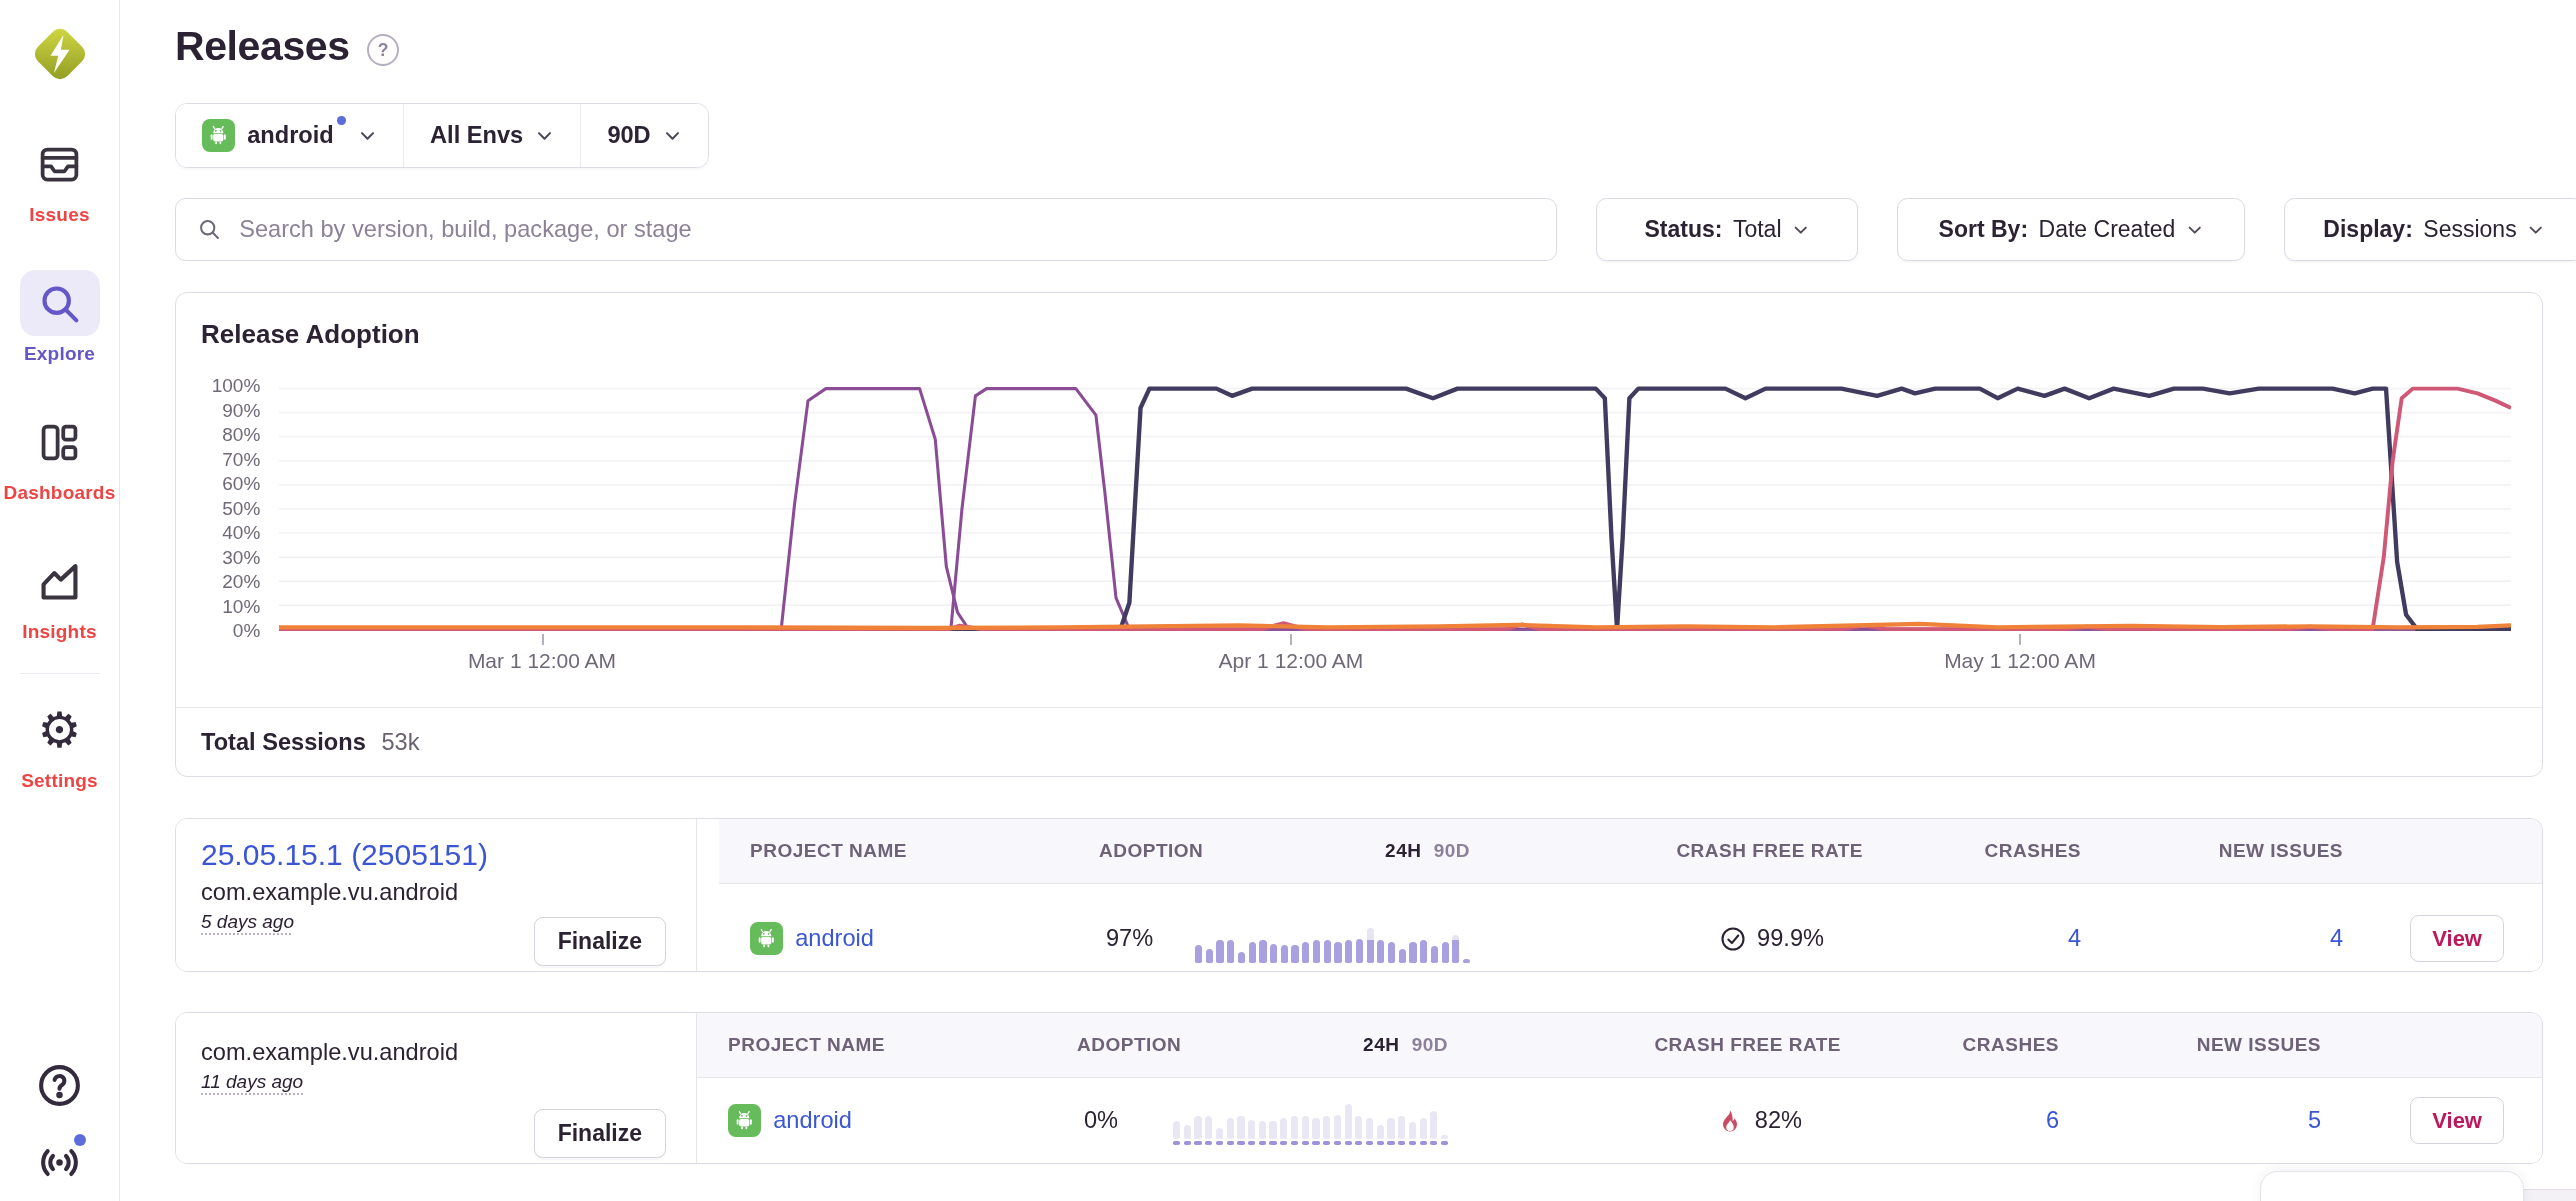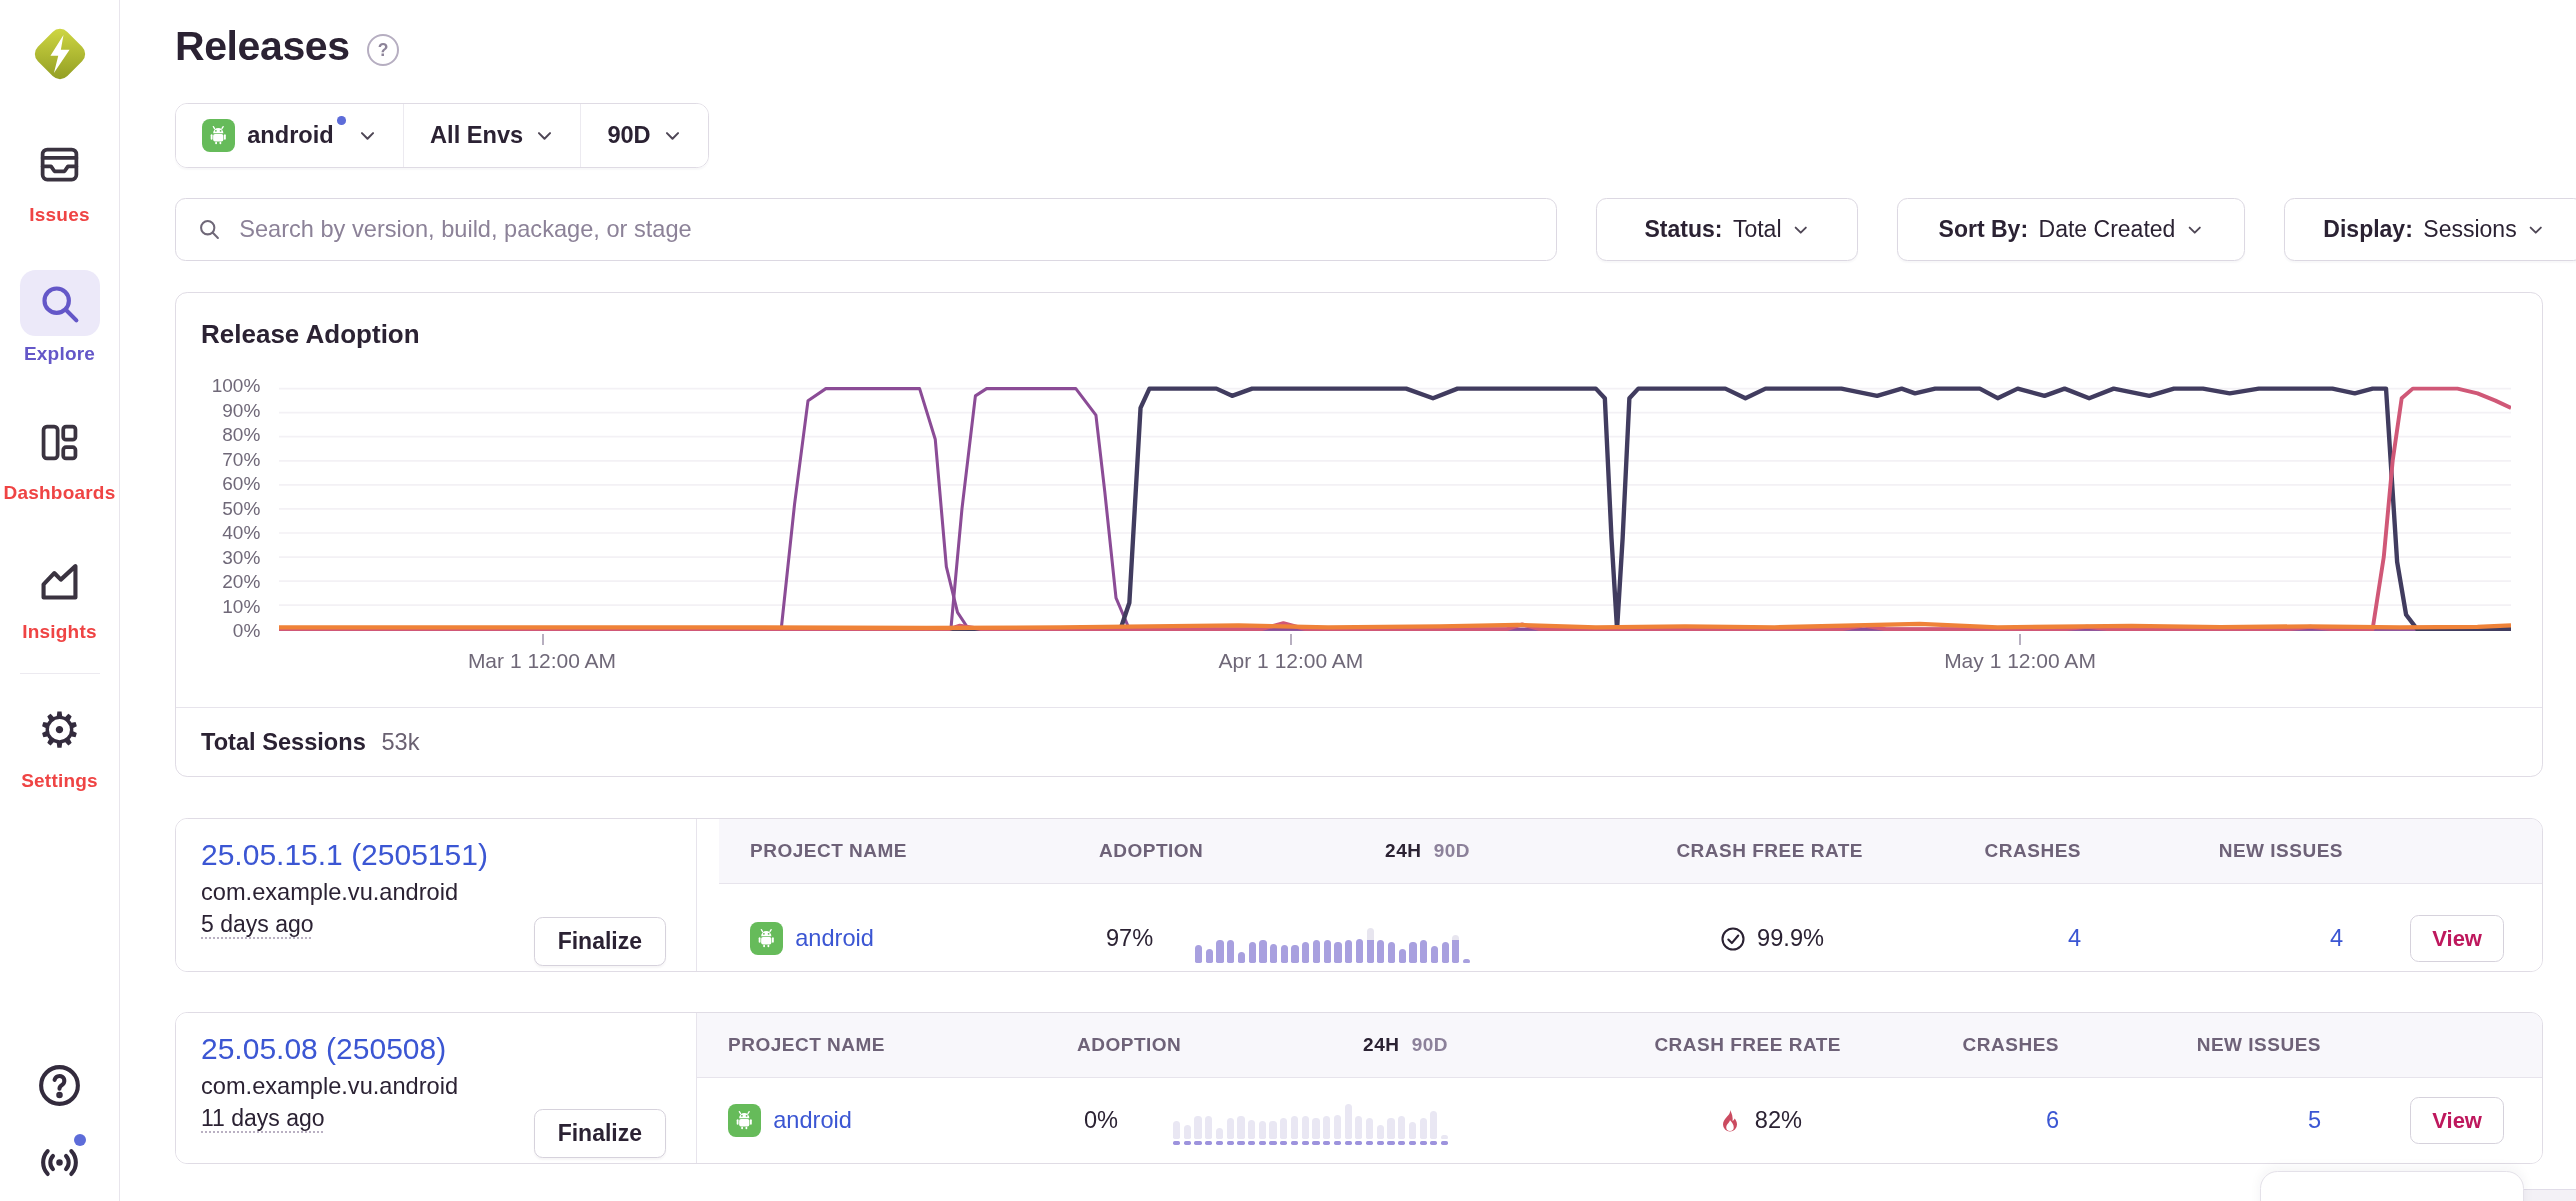--- a/index.html
+++ b/index.html
@@ -48,21 +48,21 @@
   .total-row{position:absolute;left:0;right:0;bottom:0;height:68px;border-top:1.7px solid #e7e4ec;display:flex;align-items:center;gap:15.7px;padding-left:25px;}
   .total-row .tl{font-size:23.6px;font-weight:700;}
   .total-row .tv{font-size:23.6px;color:#6a6171;}
   
   .card{width:2366px;border:1.7px solid #e0dce5;border-radius:12.2px;margin-top:40px;display:grid;grid-template-columns:521px 1fr;grid-template-rows:65px 1fr;overflow:hidden;background:#fff;}
   .card1{height:152px;margin-top:41px;gap:22px;}
   .card2{height:150px;}
   .rel-info{grid-row:1/3;border-right:1.7px solid #e7e4ec;position:relative;padding:19px 0 0 25px;background:#fff;}
   .rel-version{font-size:30px;color:#3b56d3;cursor:pointer;}
   .rel-pkg{font-size:23.6px;margin-top:7px;color:#2b2233;}
-  .rel-age{font-size:23px;margin-top:5.2px;display:inline-block;text-decoration:underline dotted 1.7px;text-decoration-color:#b9b0c2;text-underline-offset:5.2px;}
+  .rel-age{font-size:19px;margin-top:5.2px;display:inline-block;text-decoration:underline dotted 1.7px;text-decoration-color:#b9b0c2;text-underline-offset:5.2px;font-style:italic;}
   .finalize-btn{position:absolute;right:30px;bottom:5.2px;height:49px;padding:6px 23px;border:1.7px solid #d6d2dc;border-radius:8.7px;background:#fff;
     font-family:"Liberation Sans",sans-serif;font-size:23px;font-weight:700;color:#2b2233;cursor:pointer;box-shadow:0 1.7px 1.7px rgba(43,34,51,.04);}
   .thead{grid-column:2;background:#f8f7fb;border-bottom:1.7px solid #e7e4ec;display:grid;
     grid-template-columns:380px 96px 275px 393px 218px 262px 1fr;align-items:center;font-size:19px;font-weight:700;letter-spacing:0.5px;color:#6e6278;}
   .trow{grid-column:2;display:grid;grid-template-columns:380px 96px 275px 393px 218px 262px 1fr;align-items:center;font-size:23.6px;background:#fff;}
   .c-project{padding-left:31px;display:flex;align-items:center;gap:12.2px;}
   .c-adoption-h{text-align:center;}
   .c-adoption{padding-left:7px;}
   .c-spark-h{text-align:right;}
   .c-spark-h .h24{color:#2b2233;}
@@ -440,21 +440,20 @@
         <div class="c-newissues">4</div>
         <div class="c-view">
             <button class="view-btn">View</button>
           </div>
       </div>
     </section>
 
     
     <section class="card card2">
       <div class="rel-info">
-        <div class="rel-version">25.05.08 (250508)</div>
         <div class="rel-pkg">com.example.vu.android</div>
         <span class="rel-age">11 days ago</span>
         <button class="finalize-btn">Finalize</button>
       </div>
       <div class="thead">
         <div class="c-project">PROJECT NAME</div>
         <div class="c-adoption-h">ADOPTION</div>
         <div class="c-spark-h">
           <span class="h24">24H</span><span class="d90">90D</span>
         </div>

